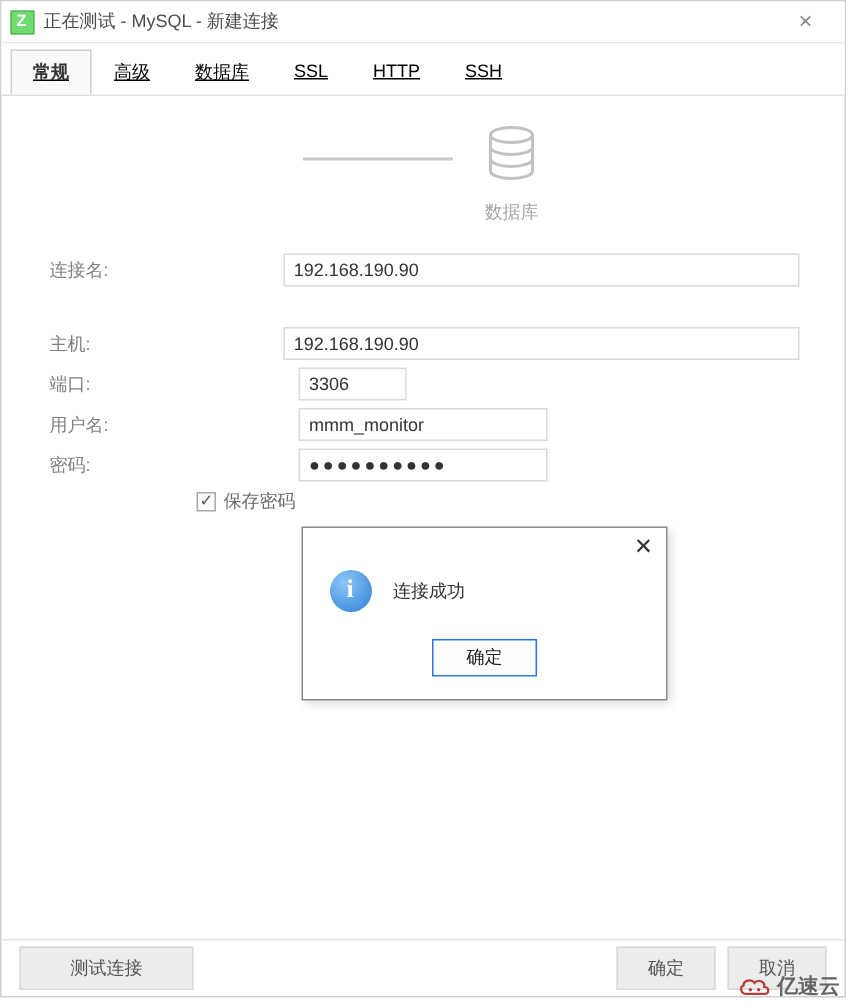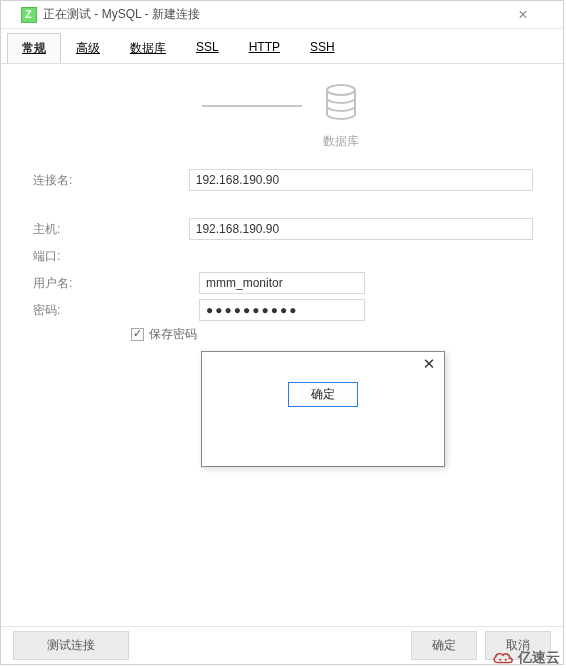--- a/index.html
+++ b/index.html
@@ -18,21 +18,21 @@
       height: 665px;
       position: relative;
       background: #fff;
     }
     .titlebar {
       height: 28px;
       background: #fff;
       border-bottom: 1px solid #e8e8e8;
       display: flex;
       align-items: center;
-      padding: 0 20px;
+      padding: 0 6px;
     }
     .app-icon {
       width: 16px;
       height: 16px;
       background: #6edc6e;
       border: 1px solid #55b955;
       margin-right: 6px;
       position: relative;
     }
     .app-icon::after {
@@ -274,40 +274,45 @@
     </div>
 
     <div class="spacer"></div>
 
     <div class="form-row">
       <span class="form-label">主机:</span>
       <input class="form-input input-wide" value="192.168.190.90" style="">
     </div>
     <div class="form-row">
       <span class="form-label">端口:</span>
+      <input class="form-input input-port" value="3306" style="">
     </div>
     <div class="form-row">
       <span class="form-label">用户名:</span>
       <input class="form-input input-user" value="mmm_monitor" style="">
     </div>
     <div class="form-row">
       <span class="form-label">密码:</span>
       <input class="form-input input-pass" type="text" value="●●●●●●●●●●" style="">
     </div>
 
     <div class="checkbox-row">
       <span class="checkbox checked"></span>
       <span>保存密码</span>
     </div>
 
   </div>
 
   <div class="msgbox">
     <div class="msgbox-head">
       <span class="msgbox-close">✕</span>
+    </div>
+    <div class="msgbox-body">
+      <span class="info-icon"></span>
+      <span class="msgbox-text">连接成功</span>
     </div>
     <div class="msgbox-foot">
       <button class="msgbox-btn">确定</button>
     </div>
   </div>
 
   <div class="footer">
     <button class="footer-btn btn-test">测试连接</button>
     <span class="footer-gap"></span>
     <button class="footer-btn btn-ok">确定</button>

